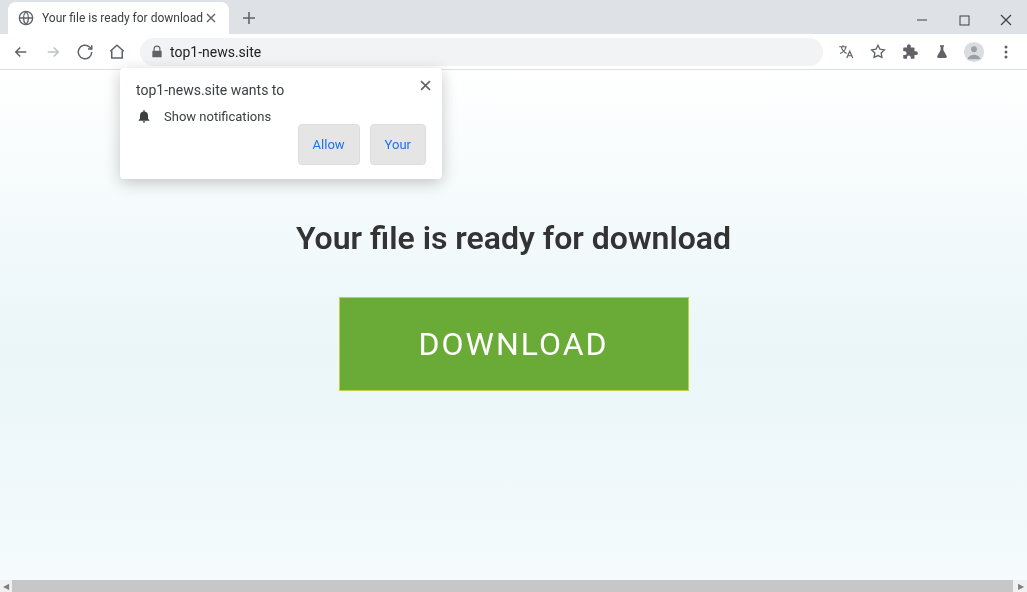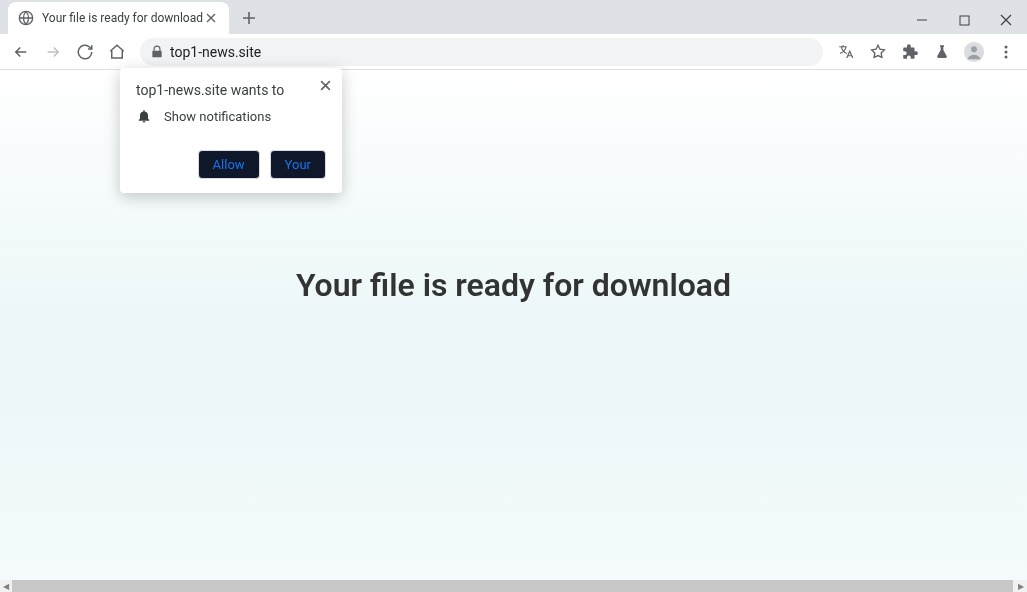--- a/index.html
+++ b/index.html
@@ -26,28 +26,28 @@
 .url-path { font-size: 14px; color: #80868b; }
 .toolbar-right { display: flex; align-items: center; gap: 2px; }
 .tool-icon { width: 30px; height: 30px; display: flex; align-items: center; justify-content: center; color: #5f6368; cursor: pointer; }
 
 
 .content { position: absolute; top: 70px; left: 0; right: 0; bottom: 12px; background: linear-gradient(180deg, #ffffff 0%, #eaf6f8 55%, #f5fbfc 100%); display: flex; flex-direction: column; align-items: center; justify-content: center; }
 .headline { font-size: 32px; font-weight: 600; color: #333; margin-bottom: 40px; margin-top: -40px; }
 .download-btn { width: 350px; height: 94px; background: #6aaa36; border: 1px solid #c0d040; display: flex; align-items: center; justify-content: center; color: #fff; font-size: 32px; letter-spacing: 2px; cursor: pointer; }
 
 
-.notif { position: absolute; top: 68px; left: 120px; width: 222px; background: #fff; border-radius: 4px; box-shadow: 0 4px 16px rgba(0,0,0,0.22); padding: 14px 16px 14px 16px; z-index: 100; }
+.notif { position: absolute; top: 68px; left: 120px; width: 322px; background: #fff; border-radius: 4px; box-shadow: 0 4px 16px rgba(0,0,0,0.22); padding: 14px 16px 14px 16px; z-index: 100; }
 .notif-close { position: absolute; top: 8px; right: 8px; width: 18px; height: 18px; color: #5f6368; cursor: pointer; display: flex; align-items: center; justify-content: center; }
 .notif-prompt { font-size: 14px; color: #3c4043; margin-bottom: 10px; }
-.notif-row { display: flex; align-items: center; gap: 12px; margin-bottom: 26px; }
+.notif-row { display: flex; align-items: center; gap: 12px; margin-bottom: 0; }
 .notif-bell { color: #3c4043; }
 .notif-text { font-size: 13px; color: #3c4043; }
 .notif-actions { display: flex; justify-content: flex-end; gap: 10px; }
-.notif-btn { padding: 6px 14px; border: 1px solid #dadce0; border-radius: 4px; background: #0f172a; color: #1a73e8; font-size: 13px; cursor: pointer; }
+.notif-btn { padding: 12px 14px; border: 1px solid #dadce0; border-radius: 4px; background: #e5e5e5; color: #1a73e8; font-size: 13px; cursor: pointer; }
 
 
 .hscroll { position: absolute; bottom: 0; left: 0; right: 0; height: 12px; background: #f1f1f1; display: flex; align-items: center; }
 .hscroll-arrow { width: 12px; height: 12px; display: flex; align-items: center; justify-content: center; color: #808080; cursor: pointer; font-size: 8px; }
 .hscroll-track { flex: 1; height: 12px; background: #f1f1f1; position: relative; }
 .hscroll-thumb { position: absolute; left: 0; top: 0; right: 2px; height: 12px; background: #c7c7c7; }
 
 svg { display: block; }
 </style>
 </head>
@@ -158,20 +158,21 @@
           <circle cx="8" cy="3" r="1.5"></circle>
           <circle cx="8" cy="8" r="1.5"></circle>
           <circle cx="8" cy="13" r="1.5"></circle>
         </svg>
     </div>
   </div>
 </div>
 
 <div class="content">
   <div class="headline">Your file is ready for download</div>
+  <div class="download-btn">DOWNLOAD</div>
 </div>
 
 <div class="notif">
   <div class="notif-close">
     <svg width="11" height="11" viewBox="0 0 10 10" stroke="currentColor" stroke-width="1.4">
         <path d="M1 1l8 8M9 1l-8 8"></path>
       </svg>
   </div>
   <div class="notif-prompt">top1-news.site wants to</div>
   <div class="notif-row">

